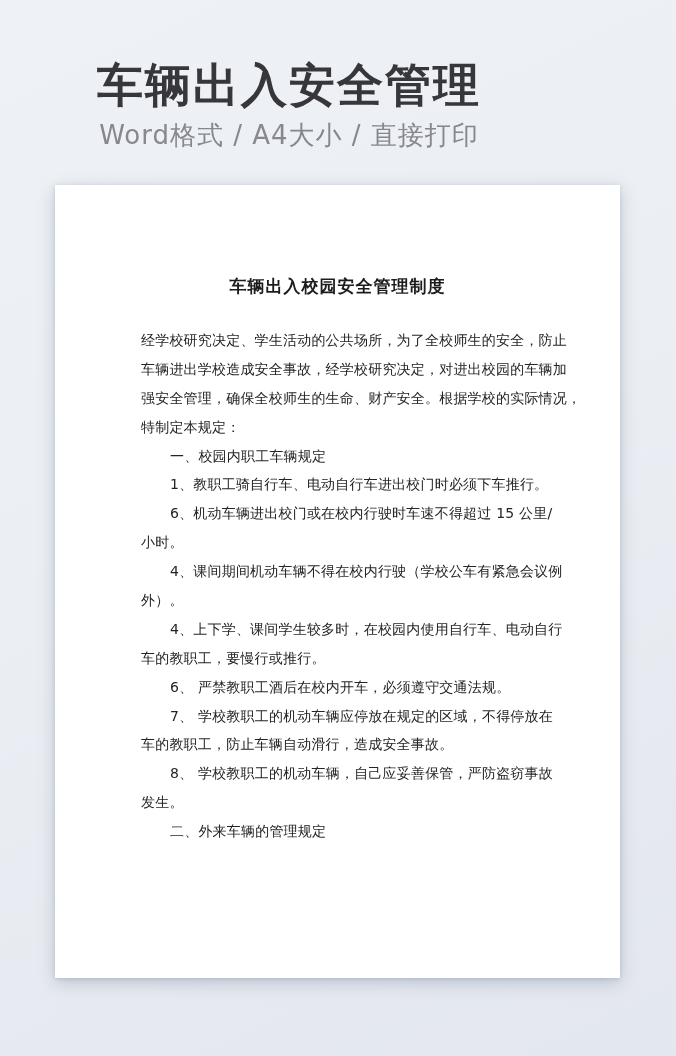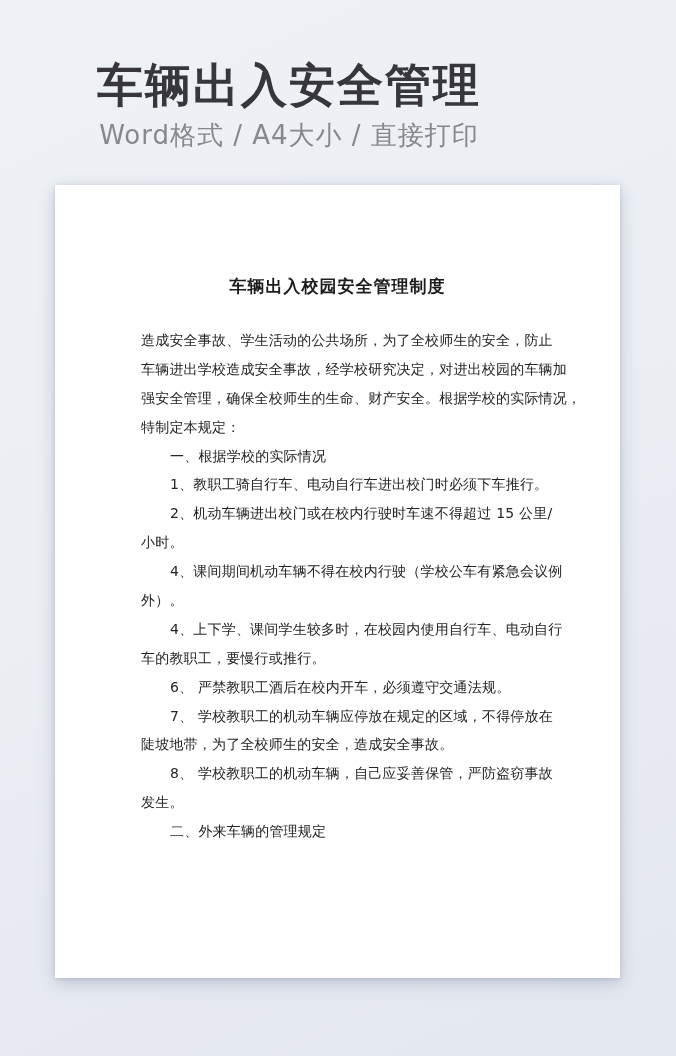--- a/index.html
+++ b/index.html
@@ -78,32 +78,32 @@
 <body>
 
 <div class="header">
   <h1 class="header-title">车辆出入安全管理</h1>
   <p class="header-subtitle">Word格式 / A4大小 / 直接打印</p>
 </div>
 
 <div class="page">
   <h2 class="doc-title">车辆出入校园安全管理制度</h2>
   <div class="doc-body">
-      <div class="doc-line">造成安全事故、学生活动的公共场所，为了全校师生的安全，防止</div>
+      <div class="doc-line">经学校研究决定、学生活动的公共场所，为了全校师生的安全，防止</div>
       <div class="doc-line">车辆进出学校造成安全事故，经学校研究决定，对进出校园的车辆加</div>
       <div class="doc-line">强安全管理，确保全校师生的生命、财产安全。根据学校的实际情况，</div>
       <div class="doc-line">特制定本规定：</div>
-      <div class="doc-line indent">一、根据学校的实际情况</div>
+      <div class="doc-line indent">一、校园内职工车辆规定</div>
       <div class="doc-line indent">1、教职工骑自行车、电动自行车进出校门时必须下车推行。</div>
-      <div class="doc-line indent">2、机动车辆进出校门或在校内行驶时车速不得超过 15 公里/</div>
+      <div class="doc-line indent">6、机动车辆进出校门或在校内行驶时车速不得超过 15 公里/</div>
       <div class="doc-line">小时。</div>
       <div class="doc-line indent">4、课间期间机动车辆不得在校内行驶（学校公车有紧急会议例</div>
       <div class="doc-line">外）。</div>
       <div class="doc-line indent">4、上下学、课间学生较多时，在校园内使用自行车、电动自行</div>
       <div class="doc-line">车的教职工，要慢行或推行。</div>
       <div class="doc-line indent">6、 严禁教职工酒后在校内开车，必须遵守交通法规。</div>
       <div class="doc-line indent">7、 学校教职工的机动车辆应停放在规定的区域，不得停放在</div>
-      <div class="doc-line">陡坡地带，为了全校师生的安全，造成安全事故。</div>
+      <div class="doc-line">车的教职工，防止车辆自动滑行，造成安全事故。</div>
       <div class="doc-line indent">8、 学校教职工的机动车辆，自己应妥善保管，严防盗窃事故</div>
       <div class="doc-line">发生。</div>
       <div class="doc-line indent">二、外来车辆的管理规定</div>
     </div>
 </div>
 
 </body></html>

